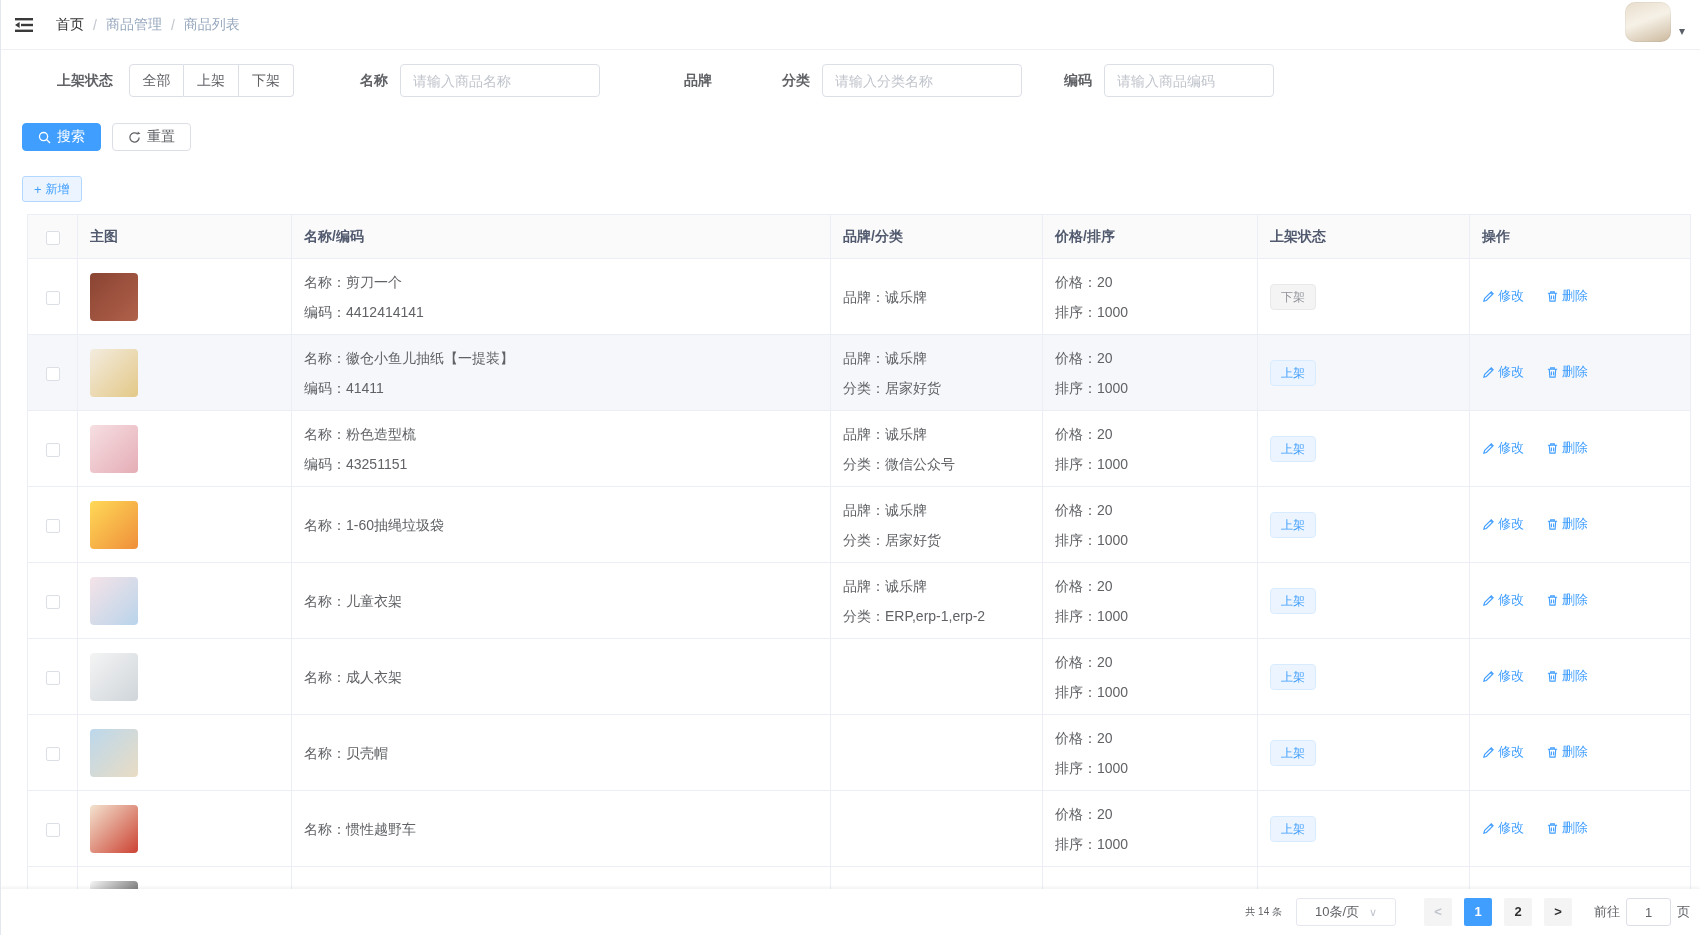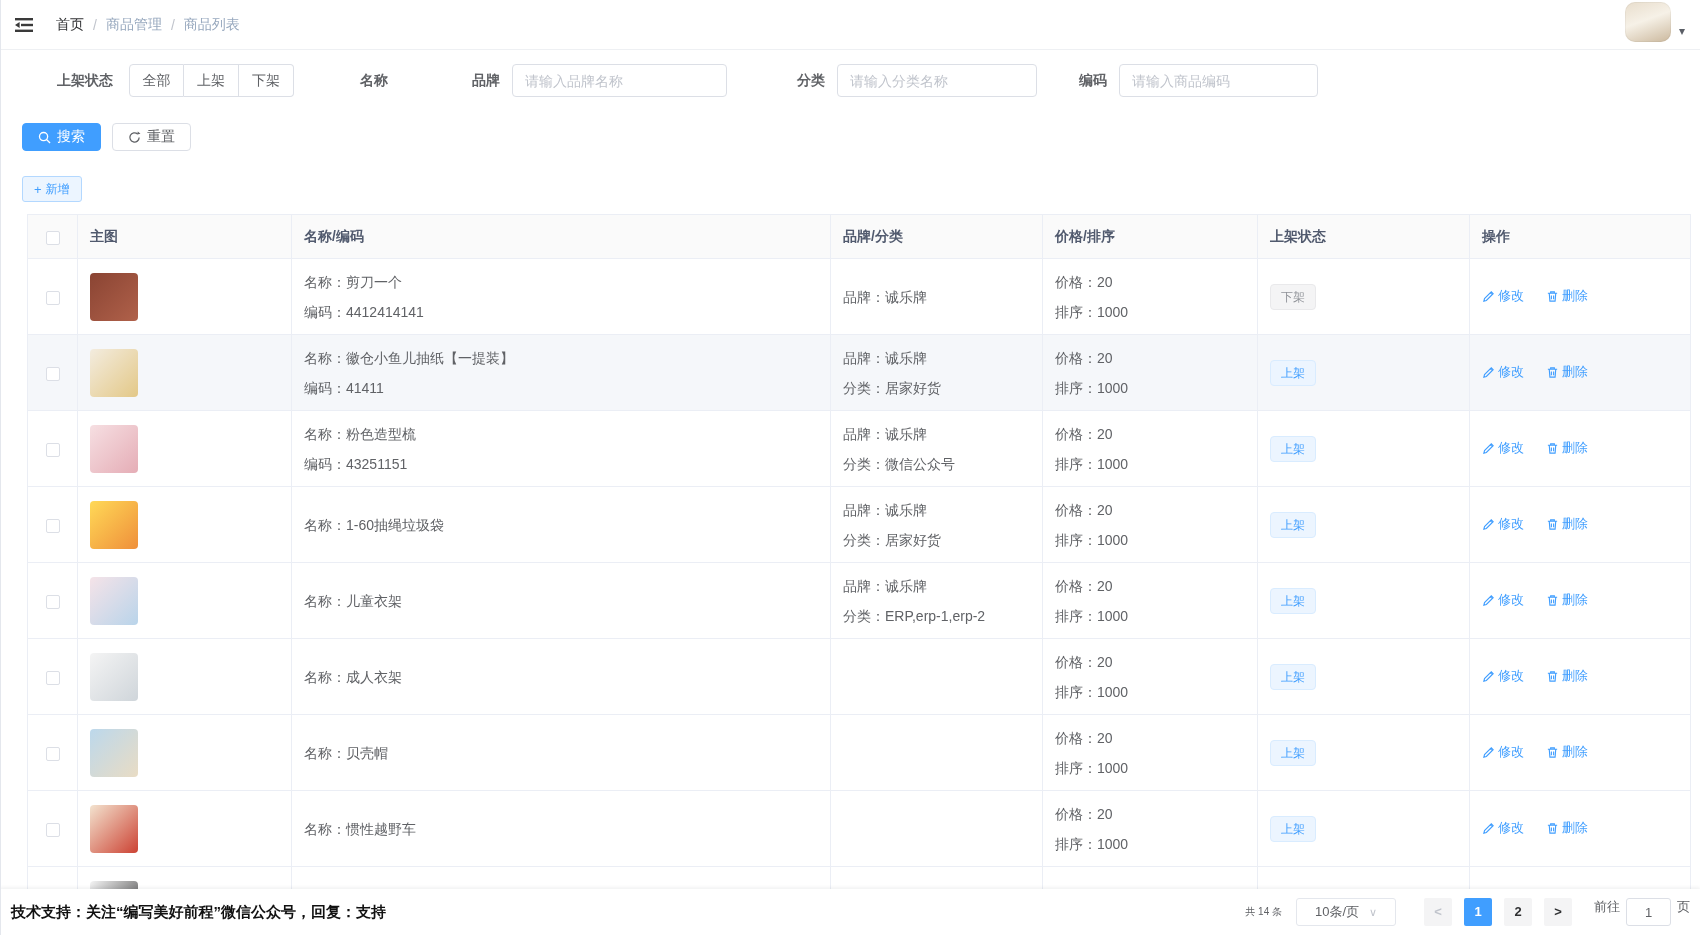--- a/index.html
+++ b/index.html
@@ -23,21 +23,21 @@
   .filter-row { display:flex; align-items:center; margin-top:14px; padding-left:57px; height:33px; }
   .f-label { font-weight:bold; color:#606266; white-space:nowrap; }
   .radio-group { display:inline-flex; margin-left:16px; }
   .radio-btn { width:55px; height:33px; line-height:31px; text-align:center; background:#fff; border:1px solid #dcdfe6; border-left:none; color:#606266; cursor:pointer; font-size:14px; }
   .radio-btn:first-child { border-left:1px solid #dcdfe6; border-radius:4px 0 0 4px; }
   .radio-btn:last-child { border-radius:0 4px 4px 0; }
   .f-input { height:33px; border:1px solid #dcdfe6; border-radius:4px; padding:0 12px; font-size:14px; color:#606266; outline:none; font-family:inherit; }
   .f-input::placeholder { color:#c0c4cc; }
   .ml-name { margin-left:66px; } .ml-brand { margin-left:84px; } .ml-cat { margin-left:70px; } .ml-code { margin-left:42px; }
   .lbl-gap { margin-left:12px; }
-  .w200 { width:200px; } .w215 { width:215px; } .w214 { width:199px; }
+  .w200 { width:200px; } .w215 { width:215px; } .w214 { width:170px; }
 
   
   .btn-row { margin-top:26px; padding-left:22px; display:flex; gap:11px; }
   .btn { display:inline-flex; align-items:center; justify-content:center; gap:6px; height:28px; padding:0 15px; border-radius:4px; font-size:14px; cursor:pointer; border:1px solid transparent; }
   .btn-primary { background:#409eff; border-color:#409eff; color:#fff;text-align:right; }
   .btn-plain { background:#fff; border-color:#dcdfe6; color:#606266; }
   .add-row { margin-top:25px; padding-left:22px; }
   .btn-add { height:26px; padding:0 11px; font-size:12px; background:#ecf5ff; border:1px solid #b3d8ff; color:#409eff; border-radius:3px; display:inline-flex; align-items:center; gap:4px; cursor:pointer; }
   .btn-add .plus { font-size:13px; }
 
@@ -63,21 +63,21 @@
   
   .footer { position:absolute; left:0; right:0; bottom:0; height:46px; background:#fff; z-index:10; box-shadow:0 -1px 4px rgba(0,21,41,.08); display:flex; align-items:center; }
   .support { margin-left:11px; font-weight:bold; color:#111; font-size:15px; }
   .pager { position:absolute; right:10px; display:flex; align-items:center; }
   .total { font-size:10px; color:#606266; margin-right:14px; }
   .size-select { width:100px; height:28px; border:1px solid #e4e7ed; border-radius:3px; display:flex; align-items:center; justify-content:center; gap:10px; font-size:13px; color:#606266; cursor:pointer; margin-right:22px; background:#fff; }
   .size-caret { color:#c0c4cc; font-size:11px; }
   .pg-btn { min-width:28px; height:28px; line-height:28px; text-align:center; border-radius:2px; background:#f4f4f5; color:#303133; font-size:13px; cursor:pointer; margin:0 6px; font-weight:bold; }
   .pg-prev { color:#c0c4cc; }
   .pg-active { background:#409eff; color:#fff; }
-  .goto { display:flex; margin-left:16px; font-size:13px; color:#606266; gap:6px; }
+  .goto { display:flex; align-items:center; margin-left:16px; font-size:13px; color:#606266; gap:6px; }
   .goto-input { width:45px; height:28px; border:1px solid #dcdfe6; border-radius:3px; text-align:center; font-size:13px; color:#606266; outline:none; font-family:inherit; }
 </style>
 </head>
 <body>
 
 <div class="page">
   <div class="page-left-line"></div>
 
   <div class="topbar">
     <span class="hamburger">
@@ -103,23 +103,23 @@
 
   <div class="filter-row">
     <span class="f-label">上架状态</span>
     <span class="radio-group">
       <span class="radio-btn">全部</span>
       <span class="radio-btn">上架</span>
       <span class="radio-btn">下架</span>
     </span>
 
     <span class="f-label ml-name">名称</span>
+    <input class="f-input w200 lbl-gap" placeholder="请输入商品名称" style="">
 
     <span class="f-label ml-brand">品牌</span>
-    <input class="f-input w215 lbl-gap" placeholder="请输入品牌名称" style="">
 
     <span class="f-label ml-cat">分类</span>
     <input class="f-input w200 lbl-gap" placeholder="请输入分类名称" style="">
 
     <span class="f-label ml-code">编码</span>
     <input class="f-input w214 lbl-gap" placeholder="请输入商品编码" style="">
   </div>
 
   <div class="btn-row">
     <button class="btn btn-primary">
@@ -471,21 +471,20 @@
                 </svg>
         <span>删除</span>
       </span>
     </td>
   </tr>
 </tbody>
     </table>
   </div>
 
   <div class="footer">
-    <span class="support">技术支持：关注“编写美好前程”微信公众号，回复：支持</span>
     <div class="pager">
       <span class="total">共 14 条</span>
       <span class="size-select">
         <span>10条/页</span>
         <span class="size-caret">∨</span>
       </span>
       <span class="pg-btn pg-prev">&lt;</span>
       <span class="pg-btn pg-active">1</span>
       <span class="pg-btn">2</span>
       <span class="pg-btn">&gt;</span>

